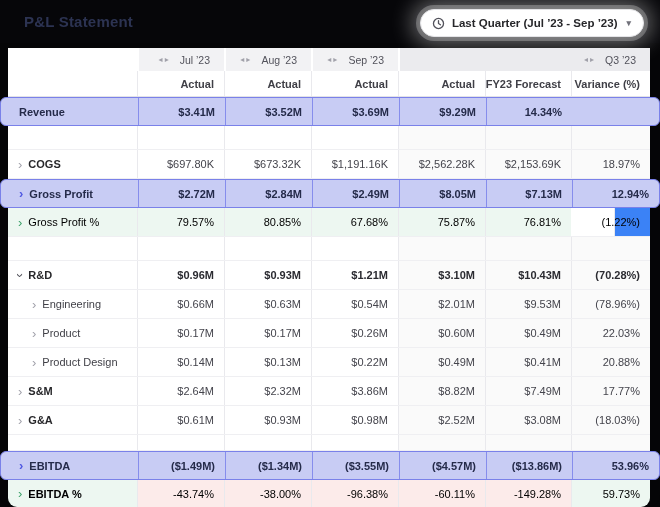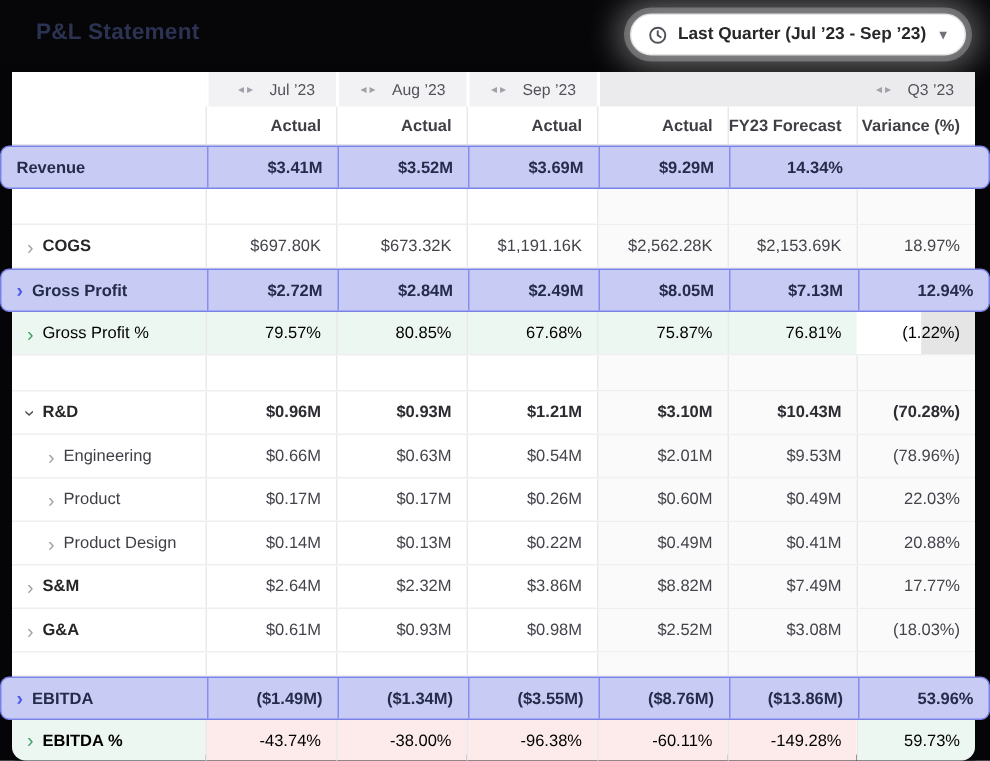--- a/index.html
+++ b/index.html
@@ -45,27 +45,27 @@
   .child  .c:first-child{color:#3f3f46;padding-left:24px;}
   .bv .c{font-weight:bold;color:#2b2b31;}
   .chev{color:#a1a1aa;font-size:13px;line-height:1;margin-right:6px;font-weight:normal;display:inline-block;}
   .chev.down{transform:rotate(90deg);}
   .bv .chev{color:#52525b;}
 
   
   .sel{grid-template-columns:137px 87px 87px 87px 87px 86px 1fr;margin:0 -10px 0 -8px;
        background:#c8ccf4;border:1.5px solid #7a81e9;border-radius:6px;box-sizing:border-box;height:29px !important;}
   .sel .c{border-left:1.5px solid #868dec;font-weight:bold;color:#252b4a;font-size:11px;}
-  .sel .c:first-child{border-left:none;padding-left:10px;}
+  .sel .c:first-child{border-left:none;padding-left:18px;}
   .sel .chev{color:#5059e2;font-weight:bold;}
 
   
   .t-green{background:#edf7f1;color:#1d8045;}
   .t-red{background:#fcebea;color:#d8322c;}
-  .t-redstrong{background:#e5e5e5;color:#d8322c;margin-left:43px;}
+  .t-redstrong{background:#3b82f6;color:#d8322c;margin-left:43px;}
   .percent .c{color:inherit;}
   .percent .chev{color:#3ba169;}
   .percent .c:first-child{padding-left:10px;}
   .percent.lastrow{border-bottom:none;height:27px !important;}
   .percent.lastrow .c:first-child{font-weight:bold;border-bottom-left-radius:9px;}
   .percent.lastrow .c:last-child{border-bottom-right-radius:9px;text-align:right;}
 </style>
 </head>
 <body>
 
@@ -262,21 +262,21 @@
           <div class="c q3"></div>
         </div>
         <div class="row sel">
           <div class="c">
             <span class="chev">›</span>
             <span>EBITDA</span>
           </div>
           <div class="c">($1.49M)</div>
           <div class="c">($1.34M)</div>
           <div class="c">($3.55M)</div>
-          <div class="c">($8.76M)</div>
+          <div class="c">($4.57M)</div>
           <div class="c">($13.86M)</div>
           <div class="c">53.96%</div>
         </div>
         <div class="row percent lastrow">
           <div class="c t-green">
             <span class="chev">›</span>
             <span>EBITDA %</span>
           </div>
           <div class="c t-red">-43.74%</div>
           <div class="c t-red">-38.00%</div>

